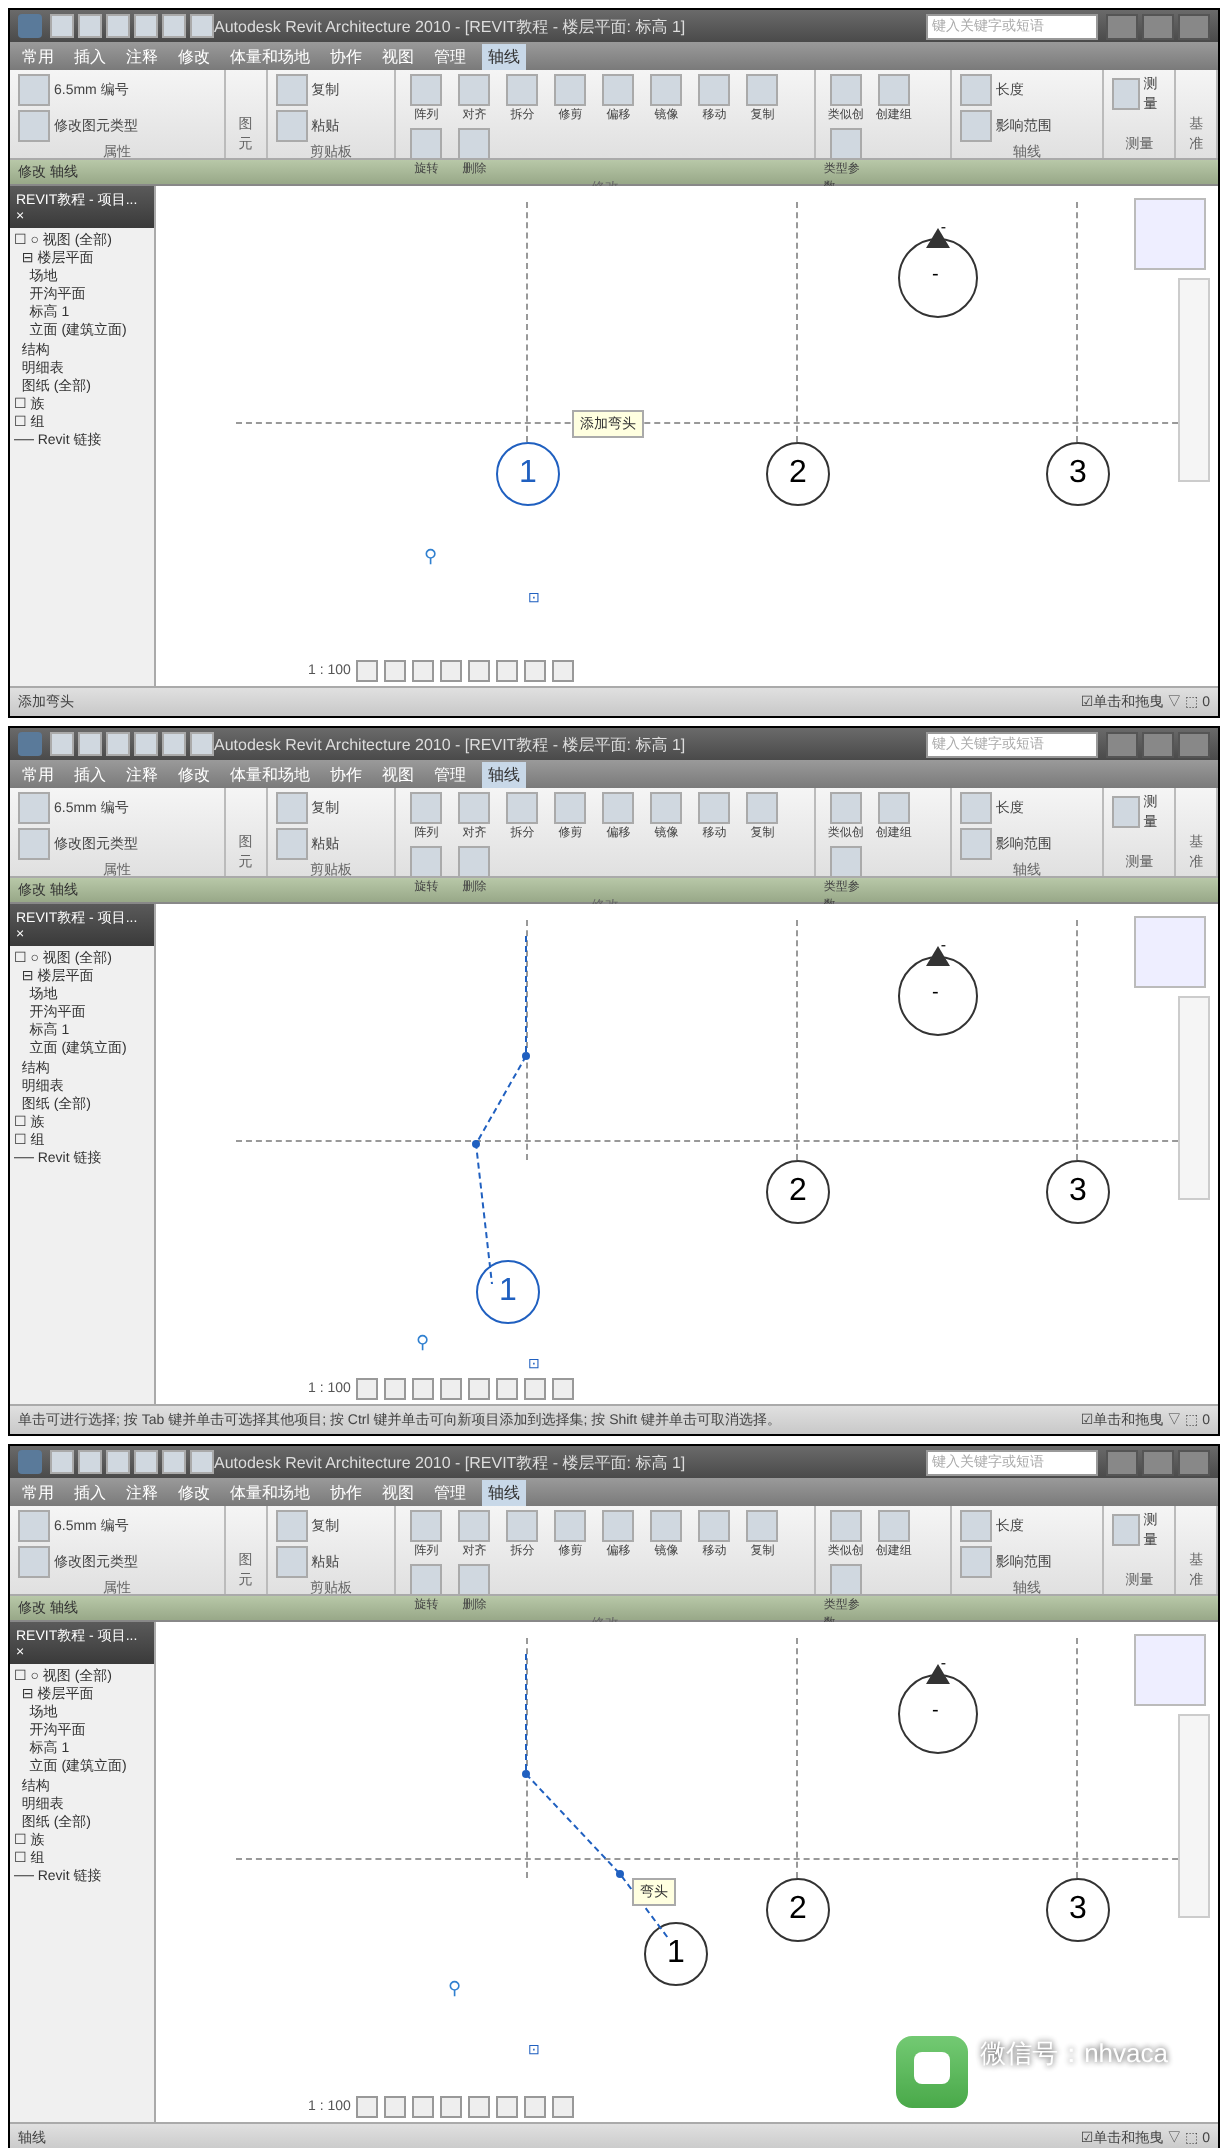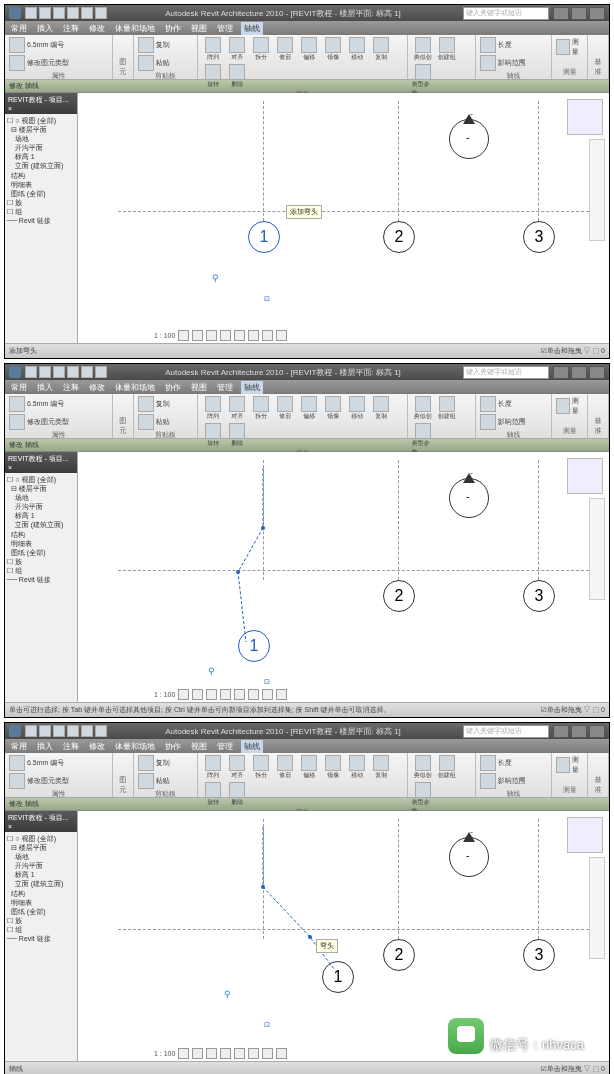--- a/index.html
+++ b/index.html
@@ -1,19 +1,19 @@
 <!DOCTYPE html>
 <html><head>
 <meta charset="utf-8">
 <style>
 body{margin:0;padding:0;background:#fff;font-family:Arial,sans-serif;font-size:8px;width:614px}
 .shot{border:1px solid #000;margin:4px;position:relative;background:#e8e8e8}
 .titlebar{height:16px;background:linear-gradient(#6a6a6a,#4a4a4a);display:flex;align-items:center;padding:0 4px;color:#ddd;font-size:8px}
 .titlebar .logo{width:12px;height:12px;background:#5a7a9a;border-radius:2px;margin-right:4px}
-.titlebar .tcenter{flex:1;text-align:center;font-size:8px}
+.titlebar .tcenter{flex:1;text-align:left;font-size:8px}
 .titlebar .search{width:80px;height:11px;background:#fff;border:1px solid #999;margin:0 4px;font-size:7px;color:#aaa;padding:0 2px}
 .titlebar .wbtns{display:flex;gap:2px}
 .titlebar .wbtn{width:14px;height:11px;background:#888;border:1px solid #555}
 .menubar{height:14px;background:linear-gradient(#9a9a9a,#7a7a7a);display:flex;align-items:center;padding:0 4px;gap:6px;color:#fff;font-size:8px}
 .menubar span{padding:0 2px}
 .menubar .active{background:#c8d8e8;color:#333;padding:1px 3px}
 .ribbon{height:44px;background:linear-gradient(#f5f5f5,#e0e0e0);border-bottom:1px solid #aaa;display:flex}
 .rpanel{border-right:1px solid #bbb;padding:2px 4px;display:flex;flex-direction:column;justify-content:space-between}
 .rpanel .ptop{display:flex;gap:2px;flex-wrap:wrap}
 .rpanel .plabel{font-size:7px;color:#666;text-align:center}
@@ -33,21 +33,21 @@
 .compass{position:absolute;width:38px;height:38px;border:1.5px solid #333;border-radius:50%;background:#fff}
 .compass::before{content:'';position:absolute;top:-6px;left:50%;transform:translateX(-50%);border-left:6px solid transparent;border-right:6px solid transparent;border-bottom:10px solid #333}
 .vcube{position:absolute;right:6px;top:6px;width:34px;height:34px;background:#eef;border:1px solid #bbb}
 .navbar{position:absolute;right:4px;top:46px;width:14px;height:100px;background:#f5f5f5;border:1px solid #ccc}
 .vctrl{position:absolute;left:76px;bottom:2px;font-size:7px;color:#555;display:flex;align-items:center;gap:3px}
 .vctrl .vicon{width:9px;height:9px;border:1px solid #999;background:#eee}
 .statusbar{height:14px;background:linear-gradient(#e0e0e0,#c8c8c8);border-top:1px solid #aaa;font-size:7px;padding:0 4px;display:flex;align-items:center;justify-content:space-between;color:#444}
 .elbow{position:absolute;pointer-events:none}
 .pin{position:absolute;width:8px;height:8px;color:#3080d0;font-size:9px}
 .tip{position:absolute;background:#ffffe0;border:1px solid #aaa;padding:1px 3px;font-size:7px;color:#333}
-.watermark{position:absolute;right:20px;bottom:30px;display:flex;align-items:flex-end;gap:6px;opacity:.85}
+.watermark{position:absolute;right:20px;bottom:30px;display:flex;align-items:flex-start;gap:6px;opacity:.85}
 .watermark .wicon{width:36px;height:36px;border-radius:8px;background:linear-gradient(#5bc15b,#2a9a2a);position:relative}
 .watermark .wicon::before{content:'';position:absolute;width:18px;height:16px;background:#fff;border-radius:4px;top:8px;left:9px}
 .watermark .wtxt{color:#fff;font-size:13px;text-shadow:0 0 3px #000}
 </style>
 </head>
 <body>
 
 <div id="container">
     <div class="shot">
       <div class="titlebar">

